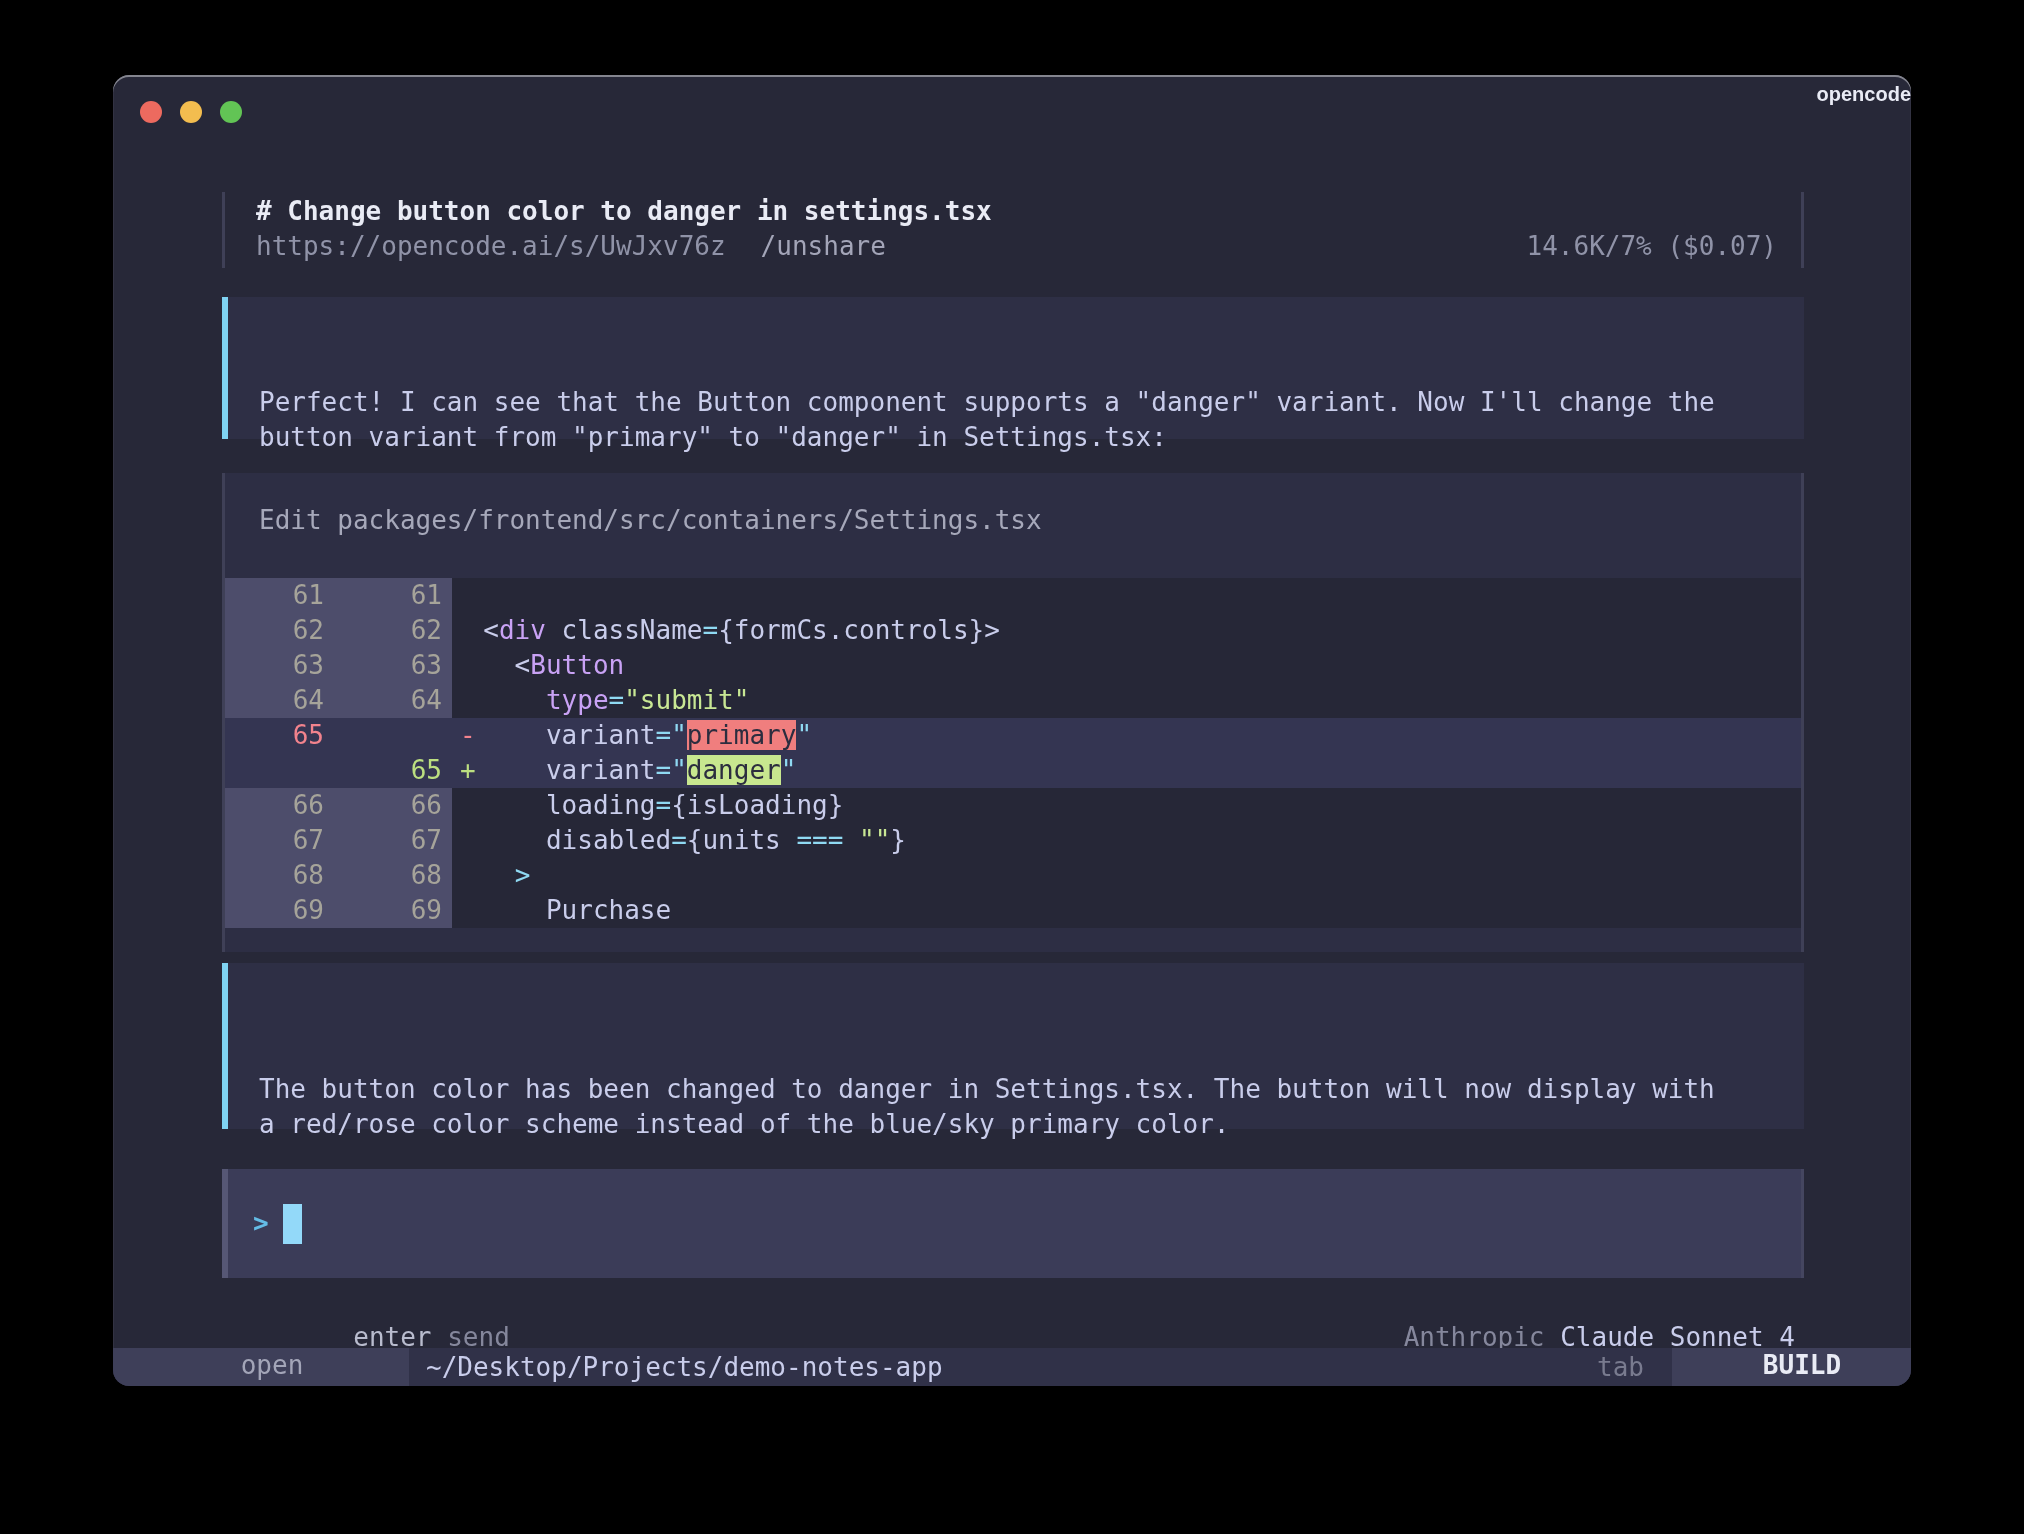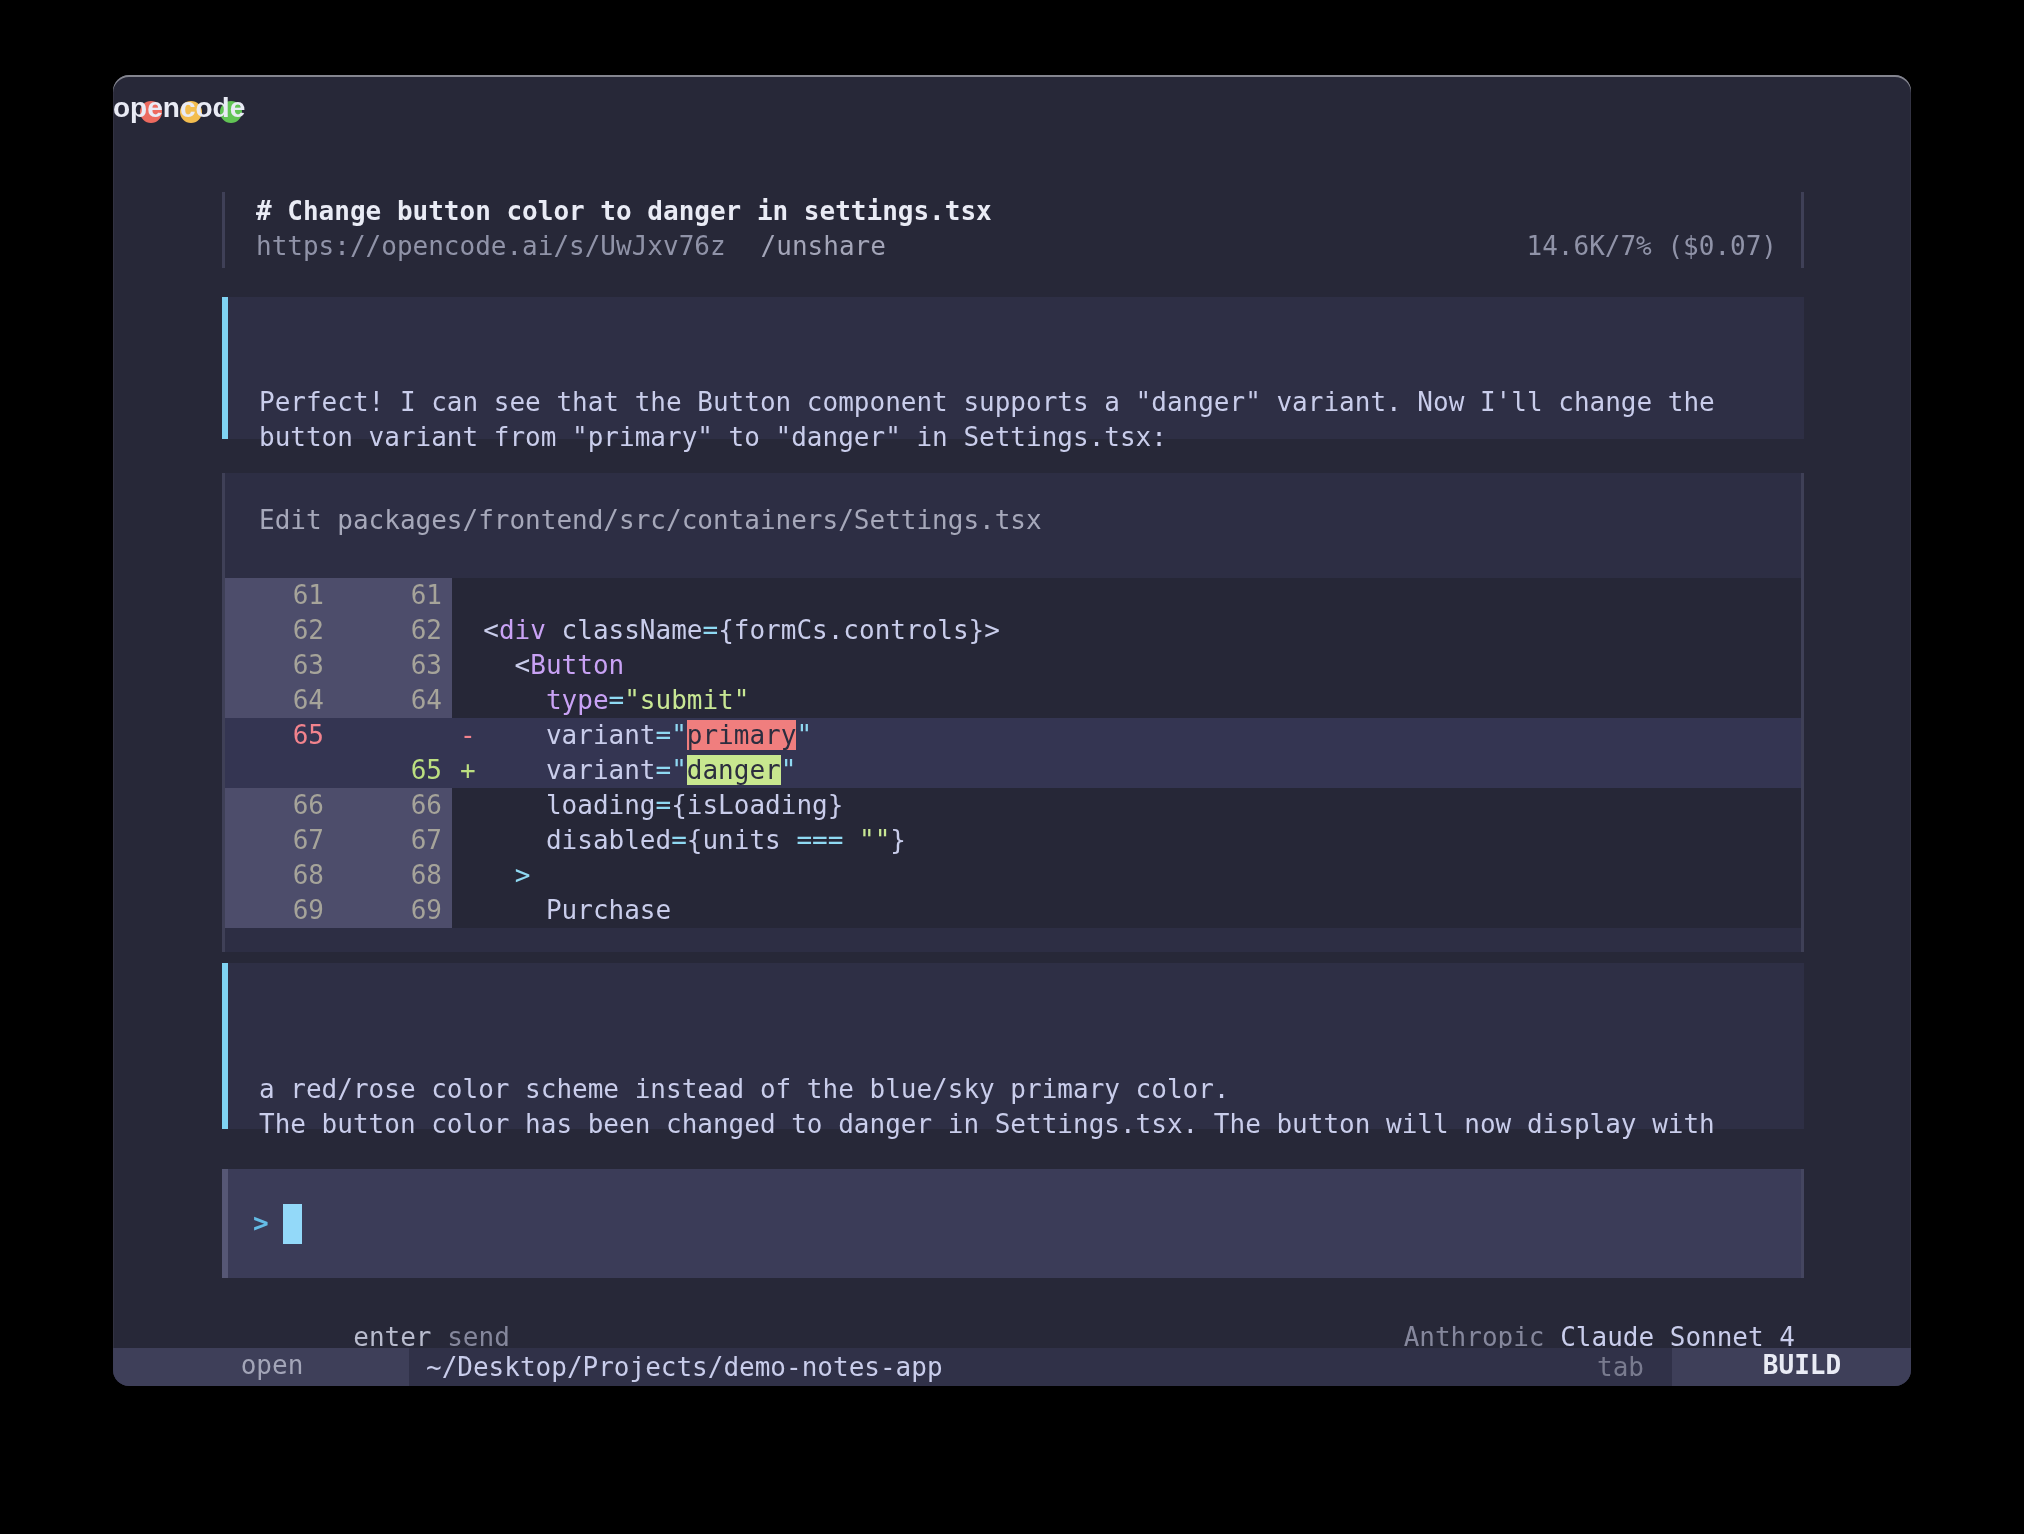--- a/index.html
+++ b/index.html
@@ -7,22 +7,22 @@
           font-family:"DejaVu Sans Mono",monospace;font-size:26px;line-height:35px;}
   .window{position:absolute;left:113px;top:75px;width:1798px;height:1311px;
           background:var(--window,#272838);border-radius:16px;
           box-shadow:inset 0 2px 0 #84858f, inset 0 0 0 1px rgba(255,255,255,0.05);}
   
   .lights{position:absolute;left:27px;top:26px;display:flex;gap:18px;}
   .light{width:22px;height:22px;border-radius:50%;display:inline-block;}
   .light.red{background:var(--lightRed,#ed6a5f);}
   .light.yellow{background:var(--lightYellow,#f3bd4f);}
   .light.green{background:var(--lightGreen,#62c455);}
-  .win-title{position:absolute;left:0;right:0;top:15px;text-align:left;
-             font-family:"Liberation Sans",sans-serif;font-weight:bold;font-size:28px;
+  .win-title{position:absolute;left:0;right:0;top:2px;text-align:right;
+             font-family:"Liberation Sans",sans-serif;font-weight:bold;font-size:20px;
              color:var(--bright,#e9ebf5);}
   
   .session-header{position:absolute;left:109px;top:117px;width:1582px;height:76px;box-sizing:border-box;
                   border-left:3px solid var(--border,#3f4057);border-right:3px solid var(--border,#3f4057);
                   padding:2px 24px 0 31px;}
   .sh-row1{font-weight:bold;color:var(--bright,#dadcf2);white-space:pre;}
   .sh-row2{display:flex;color:var(--dim,#9093a8);white-space:pre;}
   .sh-row2 .unshare{margin-left:35px;color:var(--dim2,#a3a5b8);}
   .sh-row2 .usage{margin-left:auto;}
   
@@ -125,21 +125,21 @@
           <div class="drow del"><span class="gcell g-old">65</span><span class="gcell g-new"></span><div class="dcode"><span class="marker">-</span><span class="seg fg">      variant</span><span class="seg cyan">="</span><span class="seg hl-red">primary</span><span class="seg cyan">"</span></div></div>
           <div class="drow add"><span class="gcell g-old"></span><span class="gcell g-new">65</span><div class="dcode"><span class="marker">+</span><span class="seg fg">      variant</span><span class="seg cyan">="</span><span class="seg hl-green">danger</span><span class="seg cyan">"</span></div></div>
           <div class="drow ctx"><span class="gcell g-old">66</span><span class="gcell g-new">66</span><div class="dcode"><span class="seg fg">      loading</span><span class="seg cyan">=</span><span class="seg fg">{isLoading}</span></div></div>
           <div class="drow ctx"><span class="gcell g-old">67</span><span class="gcell g-new">67</span><div class="dcode"><span class="seg fg">      disabled</span><span class="seg cyan">=</span><span class="seg fg">{units </span><span class="seg cyan">===</span><span class="seg fg"> </span><span class="seg green">""</span><span class="seg fg">}</span></div></div>
           <div class="drow ctx"><span class="gcell g-old">68</span><span class="gcell g-new">68</span><div class="dcode"><span class="seg fg">    </span><span class="seg cyan">&gt;</span></div></div>
           <div class="drow ctx"><span class="gcell g-old">69</span><span class="gcell g-new">69</span><div class="dcode"><span class="seg fg">      Purchase</span></div></div>
         </div>
     </div>
 
     <div class="msg msg2">
-      <div class="msg-lines"><div class="line">a red/rose color scheme instead of the blue/sky primary color.</div><div class="line">The button color has been changed to danger in Settings.tsx. The button will now display with</div></div>
+      <div class="msg-lines"><div class="line">The button color has been changed to danger in Settings.tsx. The button will now display with</div><div class="line">a red/rose color scheme instead of the blue/sky primary color.</div></div>
       <div class="msg-meta">claude-sonnet-4-20250514 (06:27 PM)</div>
     </div>
 
     <div class="input-box">
       <span class="prompt">&gt;</span>
       <span class="cursor"></span>
     </div>
 
     <div class="hints">
       <span class="left">

